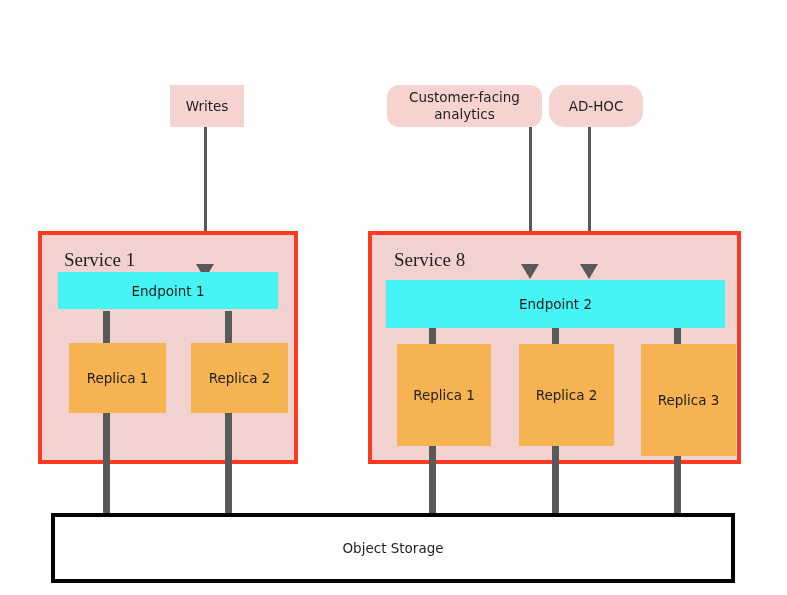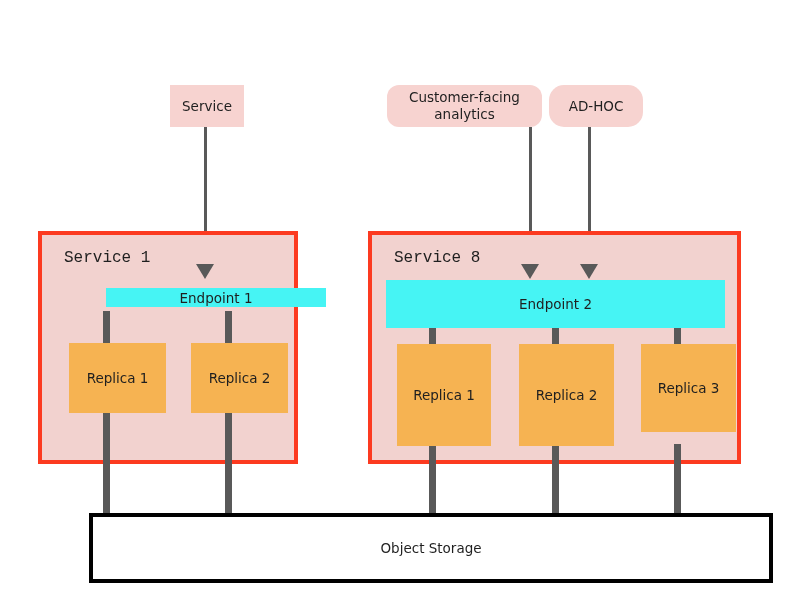--- a/index.html
+++ b/index.html
@@ -59,69 +59,68 @@
   
   .service-box {
     background: #f2d2cf;
     border: 4px solid #fc3a20;
   }
   .service1 { left: 38px;  top: 231px; width: 260px; height: 233px; }
   .service2 { left: 368px; top: 231px; width: 373px; height: 233px; }
   .service-title {
     position: absolute;
     left: 22px; top: 14px;
-    font-family: Liberation Mono, monospace;
-    font-size: 16px;
+    font-family: Liberation Serif, serif;
+    font-size: 19px;
     color: #1f1f1f;
     white-space: nowrap;
   }
 
   
   .endpoint {
     background: #46f4f4;
     color: #1f1f1f;
     font-family: "DejaVu Sans", sans-serif;
     font-size: 13.5px;
     display: flex;
     align-items: center;
     justify-content: center;
   }
-  .endpoint1 { left: 58px;  top: 288px; width: 220px; height: 19px; margin-left: 48px; }
+  .endpoint1 { left: 58px;  top: 272px; width: 220px; height: 37px; }
   .endpoint2 { left: 386px; top: 280px; width: 339px; height: 48px; }
 
   
   .replica {
     background: #f6b352;
     color: #1f1f1f;
     font-family: "DejaVu Sans", sans-serif;
     font-size: 13.5px;
     display: flex;
     align-items: center;
     justify-content: center;
     margin-left: 11px;
   }
   .s1-r1 { left: 58px;  top: 343px; width: 97px; height: 70px; }
   .s1-r2 { left: 180px; top: 343px; width: 97px; height: 70px; }
   .s2-r1 { left: 386px; top: 344px; width: 94px; height: 102px; }
   .s2-r2 { left: 508px; top: 344px; width: 95px; height: 102px; }
-  .s2-r3 { left: 630px; top: 344px; width: 95px; height: 88px; }
+  .s2-r3 { left: 630px; top: 344px; width: 95px; height: 112px; }
 
   
   .storage-box {
     left: 51px; top: 513px;
     width: 684px; height: 70px;
     background: #ffffff;
     border: 4px solid #000000;
     display: flex;
     align-items: center;
     justify-content: center;
     font-family: "DejaVu Sans", sans-serif;
     font-size: 13.5px;
     color: #1f1f1f;
-    margin-left: 38px;
   }
 
   
   .thin-line { background: #595959; width: 3px; }
   .thick-line { background: #595959; width: 7px; }
 
   
   .arrow-head {
     width: 0; height: 0;
     border-left: 9px solid transparent;
@@ -143,21 +142,21 @@
   <div class="abs arrow-head layer-arrows" style="left:196px; top:264px;"></div>
 
   <div class="abs thin-line layer-lines" style="left:529px; top:127px; height:151px;"></div>
   <div class="abs arrow-head layer-arrows" style="left:521px; top:264px;"></div>
 
   <div class="abs thin-line layer-lines" style="left:588px; top:127px; height:151px;"></div>
   <div class="abs arrow-head layer-arrows" style="left:580px; top:264px;"></div>
 
 
   <div class="abs chip chip-writes layer-arrows">
-    <span>Service</span>
+    <span>Writes</span>
   </div>
   <div class="abs chip chip-analytics layer-arrows">
     <span>Customer-facing analytics</span>
   </div>
   <div class="abs chip chip-adhoc layer-arrows">
     <span>AD-HOC</span>
   </div>
 
   <div class="abs service-box service1 layer-boxes">
     <div class="service-title">Service 1</div>

